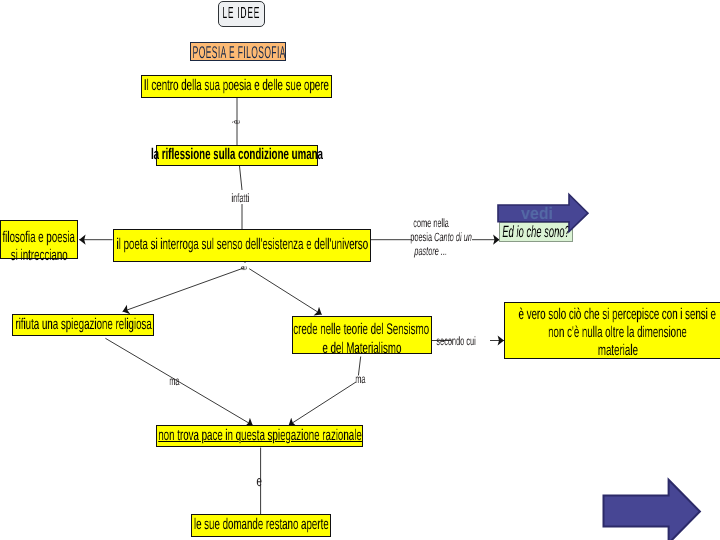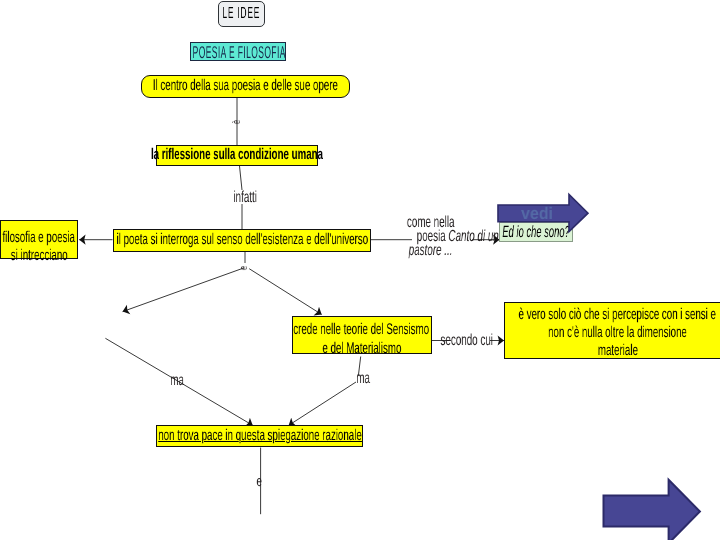--- a/index.html
+++ b/index.html
@@ -16,31 +16,31 @@
         align-items:center;justify-content:center;color:#000;}
   .node .tx{white-space:pre;display:block;font-size:15.5px;line-height:18.3px;
             transform:scaleX(0.628);transform-origin:center center;
             will-change:transform;}
   .yellow{background:#ffff00;border:1.2px solid #111;}
 
   
   #node-root{background:#eef0f2;border:1.4px solid #2f3337;border-radius:5px;}
   #node-root .tx{font-size:16px;letter-spacing:1.6px;transform:scaleX(0.52);}
   
-  #node-topic{background:#5eead4;border:1.4px solid #1b2942;}
+  #node-topic{background:#fdba74;border:1.4px solid #1b2942;}
   #node-topic .tx{font-size:17px;color:#16284a;letter-spacing:0.8px;transform:scaleX(0.5);
                   position:relative;top:1.5px;left:1px;}
   
   #node-edio{background:#dbf3d5;border:1px solid #8a9c88;}
   #node-edio .tx{font-style:italic;font-size:16.2px;transform:scaleX(0.582);}
   #node-vero{padding-top:6px;}
   #node-crede{padding-top:9px;}
   #node-intrecciano{padding-top:16px;}
 
-  .elabel{position:absolute;color:#231f20;font-size:16px;line-height:14px;
+  .elabel{position:absolute;color:#231f20;font-size:12px;line-height:14px;
           text-align:center;transform-origin:center center;}
   .elabel>div{white-space:nowrap;}
   .elabel .sx{display:inline-block;white-space:pre;transform:scaleX(0.615);transform-origin:center center;
               will-change:transform;}
   #vedi-text{will-change:transform;}
   .elabel.rot{transform:rotate(-90deg);transform-origin:center center;font-size:11px;line-height:11px;}
   .elabel.rot .sx{transform:scaleX(0.70);}
   .elabel.big{font-size:15px;line-height:16px;}
   .elabel.big .sx{transform:scaleX(0.645);}
 
@@ -85,53 +85,59 @@
   <div id="vedi-text" style="left:521px;top:204px;z-index:6;">vedi</div>
 
   <div class="node" id="node-root" style="left:218px;top:1px;width:47px;height:26px;">
     <span class="tx">LE IDEE</span>
   </div>
 
   <div class="node" id="node-topic" style="left:190.2px;top:41.7px;width:96.2px;height:19.6px;">
     <span class="tx">POESIA E FILOSOFIA</span>
   </div>
 
-  <div class="node yellow" id="node-centro" style="left:141px;top:75px;width:209px;height:23px;border-radius:9px;">
+  <div class="node yellow" id="node-centro" style="left:141px;top:75px;width:191px;height:23px;">
     <span class="tx">Il centro della sua poesia e delle sue opere</span>
   </div>
 
   <div class="node yellow" id="node-riflessione" style="left:156px;top:145px;width:162px;height:21px;font-weight:bold;">
     <span class="tx">la riflessione sulla condizione umana</span>
   </div>
 
-  <div class="node yellow" id="node-poeta" style="left:113px;top:229px;width:258.3px;height:23px;">
+  <div class="node yellow" id="node-poeta" style="left:113px;top:229px;width:258.3px;height:33px;">
     <span class="tx">il poeta si interroga sul senso dell'esistenza e dell'universo</span>
   </div>
 
   <div class="node yellow" id="node-intrecciano" style="left:0.4px;top:220px;width:77.3px;height:38.8px;">
     <span class="tx">filosofia e poesia</span>
     <span class="tx">si intrecciano</span>
   </div>
 
+  <div class="node yellow" id="node-rifiuta" style="left:12.3px;top:314.3px;width:141.7px;height:21.7px;">
+    <span class="tx">rifiuta una spiegazione religiosa</span>
+  </div>
 
   <div class="node yellow" id="node-crede" style="left:291.5px;top:316px;width:140px;height:38px;">
     <span class="tx">crede nelle teorie del Sensismo</span>
     <span class="tx">e del Materialismo</span>
   </div>
 
   <div class="node yellow" id="node-vero" style="left:504px;top:301.5px;width:227px;height:57px;">
     <span class="tx">è vero solo ciò che si percepisce con i sensi e</span>
     <span class="tx">non c'è nulla oltre la dimensione</span>
     <span class="tx">materiale</span>
   </div>
 
   <div class="node yellow" id="node-nontrova" style="left:155.8px;top:425.3px;width:207.5px;height:22.2px;text-decoration:underline;">
     <span class="tx">non trova pace in questa spiegazione razionale</span>
   </div>
 
+  <div class="node yellow" id="node-domande" style="left:191.3px;top:514.2px;width:139.7px;height:22.8px;">
+    <span class="tx">le sue domande restano aperte</span>
+  </div>
 
   <div class="node" id="node-edio" style="left:499px;top:222px;width:74px;height:20px;">
     <span class="tx">Ed io che sono?</span>
   </div>
 
   <div class="elabel rot" style="left:233px;top:116px;width:9px;"><span class="sx">è</span></div>
   <div class="elabel" style="left:226px;top:191px;"><span class="sx">infatti</span></div>
   <div class="elabel rot" style="left:240px;top:262px;width:9px;"><span class="sx">e</span></div>
   <div class="elabel" style="left:166px;top:374px;"><span class="sx">ma</span></div>
   <div class="elabel" style="left:352px;top:372px;"><span class="sx">ma</span></div>

